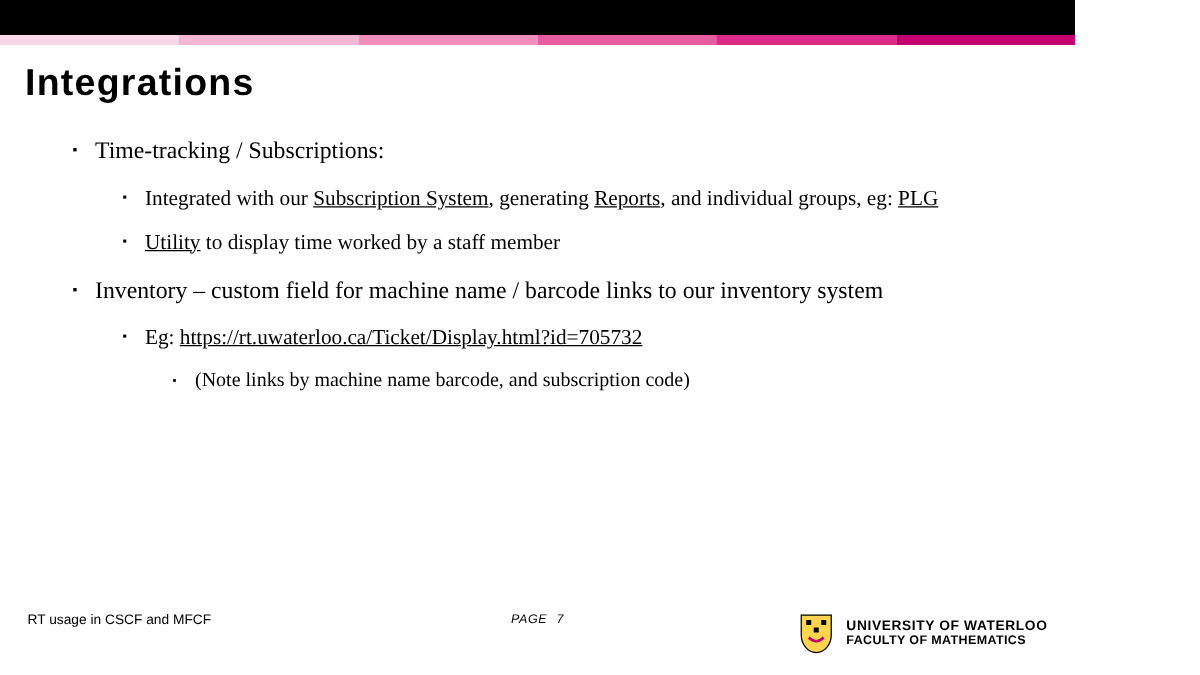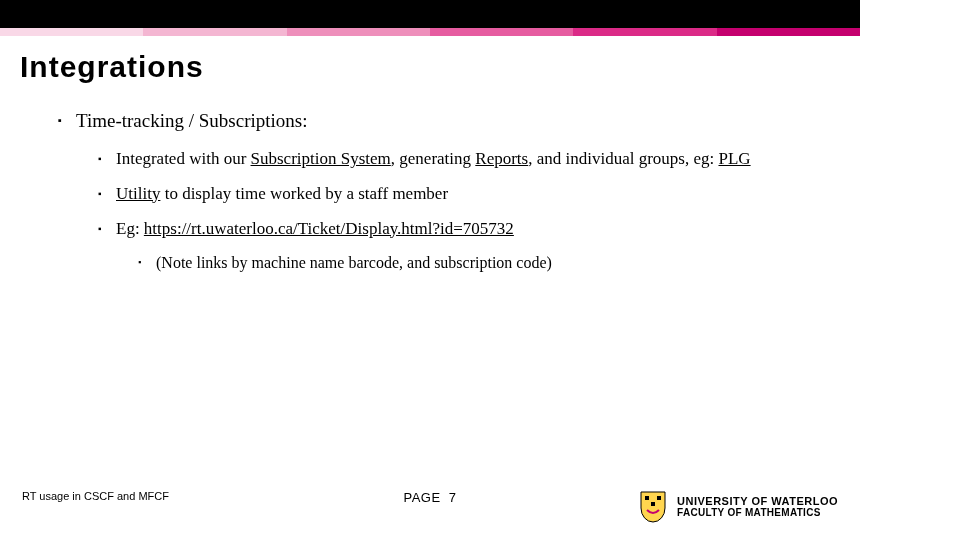--- a/index.html
+++ b/index.html
@@ -20,21 +20,21 @@
   li { position: relative; font-size: 18px; line-height: 1.35; }
   .lvl1 { padding-left: 46px; margin: 14px 0; font-size: 19px; }
   .lvl1::before { content: "▪"; position: absolute; left: 28px; top: 0; font-size: 11px; line-height: 24px; }
   .lvl2 { padding-left: 86px; margin: 12px 0; font-size: 17px; }
   .lvl2::before { content: "▪"; position: absolute; left: 68px; top: 0; font-size: 10px; line-height: 22px; }
   .lvl3 { padding-left: 126px; margin: 12px 0; font-size: 16px; }
   .lvl3::before { content: "▪"; position: absolute; left: 108px; top: 0; font-size: 9px; line-height: 20px; }
   .link { text-decoration: underline; }
   .footer { position: absolute; bottom: 12px; left: 0; right: 0; height: 38px; display: flex; align-items: flex-start; padding: 0 22px; }
   .footer-left { font-family: Arial, sans-serif; font-size: 11px; flex: 0 0 auto; }
-  .footer-center { position: absolute; left: 50%; transform: translateX(-50%); font-family: Arial, sans-serif; font-size: 13px; letter-spacing: 0.5px; }
+  .footer-center { position: absolute; left: 50%; transform: translateX(-50%); font-family: Arial, sans-serif; font-size: 10px; letter-spacing: 0.5px; font-style: italic; }
   .footer-center .pagelabel { margin-right: 4px; }
   .footer-right { margin-left: auto; display: flex; align-items: center; gap: 10px; }
   .crest { width: 28px; height: 34px; }
   .uni-block { font-family: Arial, sans-serif; line-height: 1.05; }
   .uni-top { font-size: 11px; font-weight: 800; letter-spacing: 0.5px; }
   .uni-bottom { font-size: 10px; font-weight: 600; letter-spacing: 0.3px; }
 </style>
 </head>
 <body>
 
@@ -56,20 +56,21 @@
       <li class="lvl1">Time-tracking / Subscriptions:</li>
 
       <li class="lvl2">
         <span>Integrated with our </span><span class="link">Subscription System</span><span>, generating </span><span class="link">Reports</span><span>, and individual groups, eg: </span><span class="link">PLG</span>
       </li>
 
       <li class="lvl2">
         <span class="link">Utility</span><span> to display time worked by a staff member</span>
       </li>
 
+      <li class="lvl1">Inventory – custom field for machine name / barcode links to our inventory system</li>
 
       <li class="lvl2">
         <span>Eg: </span><span class="link">https://rt.uwaterloo.ca/Ticket/Display.html?id=705732</span>
       </li>
 
       <li class="lvl3">(Note links by machine name barcode, and subscription code)</li>
     </ul>
   </div>
 
   <div class="footer">

